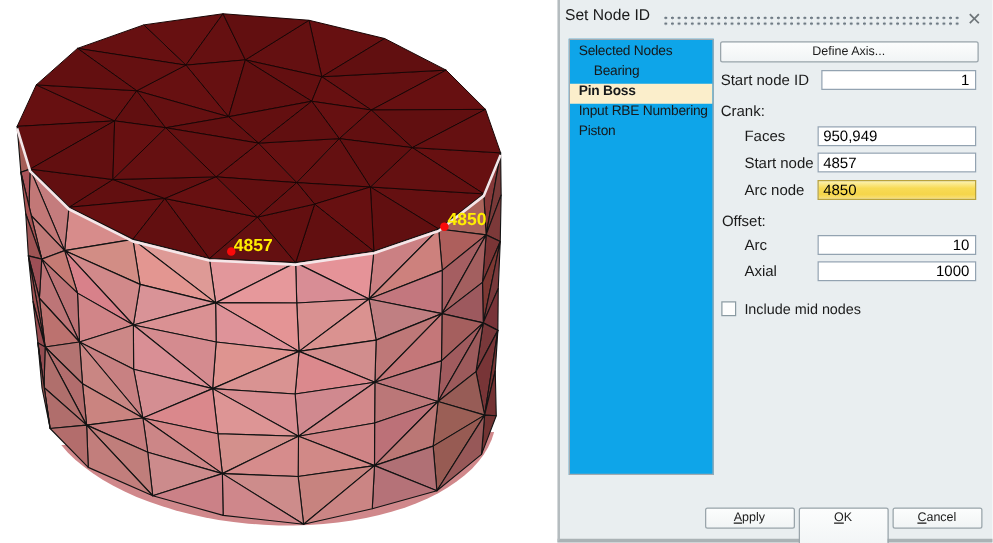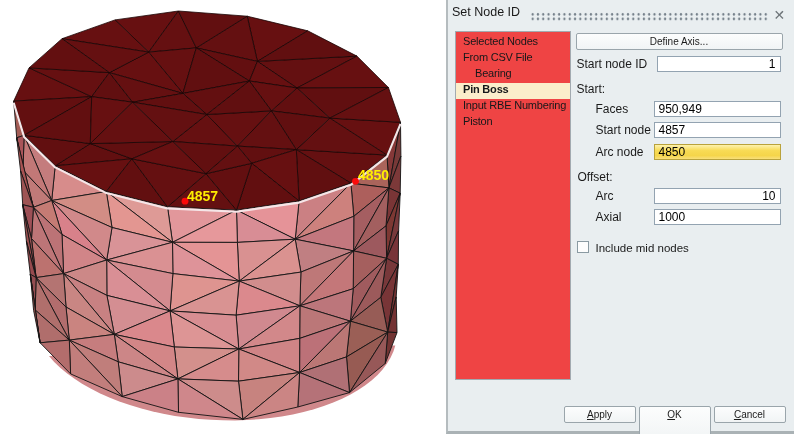--- a/index.html
+++ b/index.html
@@ -190,56 +190,55 @@
 </div>
 <div id="panel">
 
   <div style="position:absolute;left:4px;top:4.5px;font-size:12.5px;color:#1a1a1a;">Set&nbsp;Node&nbsp;ID</div>
   <div style="position:absolute;left:82px;top:11.5px;width:238px;height:9px;
     background-image:radial-gradient(#6e7a84 1.05px,rgba(0,0,0,0) 1.45px);
     background-size:5.3px 4.6px;background-position:0 0;"></div>
   <div style="position:absolute;left:325.5px;top:7px;font-size:14px;color:#6e7579;">✕</div>
 
   <div style="position:absolute;left:7px;top:31px;width:116px;height:349px;
-      background:#ef4444;border:1px solid #a2aab0;overflow:hidden;">
+      background:#0ea5e9;border:1px solid #a2aab0;overflow:hidden;">
     <div style="font-size:11px;letter-spacing:-0.2px;color:#16181a;padding-top:3px;white-space:nowrap;">
       <div style="height:16px;padding-left:7px;">Selected Nodes</div>
-      <div style="height:16px;padding-left:7px;">From CSV File</div>
       <div style="height:16px;padding-left:19px;">Bearing</div>
       <div style="height:16px;padding-left:7px;background:#fbeecb;font-weight:bold;">Pin Boss</div>
       <div style="height:16px;padding-left:7px;">Input RBE Numbering</div>
       <div style="height:16px;padding-left:7px;">Piston</div>
     </div>
   </div>
 
   <div class="btn" style="left:127.5px;top:33px;width:207px;height:17px;">Define Axis...</div>
 
   <div class="lbl" style="left:128.5px;top:57px;">Start node ID</div>
   <div class="field" style="left:208.5px;top:56px;width:124px;height:16px;text-align:right;">1</div>
 
-  <div class="lbl" style="left:128.5px;top:82px;">Start:</div>
+  <div class="lbl" style="left:128.5px;top:82px;">Crank:</div>
 
   <div class="lbl" style="left:147.5px;top:102px;">Faces</div>
   <div class="field" style="left:205.5px;top:101px;width:127px;height:16px;">950,949</div>
 
   <div class="lbl" style="left:147.5px;top:123px;">Start node</div>
   <div class="field" style="left:205.5px;top:122px;width:127px;height:16px;">4857</div>
 
   <div class="lbl" style="left:147.5px;top:145px;">Arc node</div>
   <div class="field" style="left:205.5px;top:144px;width:127px;height:16px;
       background:linear-gradient(180deg,#fdf2ae 0%,#f8db55 40%,#f5d54a 75%,#f9e07b 100%);
       border-color:#b9a23c;">4850</div>
 
   <div class="lbl" style="left:129.5px;top:170px;">Offset:</div>
 
   <div class="lbl" style="left:147.5px;top:189px;">Arc</div>
   <div class="field" style="left:205.5px;top:188px;width:127px;height:16px;text-align:right;">10</div>
 
   <div class="lbl" style="left:147.5px;top:210px;">Axial</div>
-  <div class="field" style="left:205.5px;top:209px;width:127px;height:16px;text-align:left;">1000</div>
+  <div class="field" style="left:205.5px;top:209px;width:127px;height:16px;text-align:right;">1000</div>
 
   <div style="position:absolute;left:128.5px;top:241px;width:12px;height:12px;
       background:#fdfdfd;border:1px solid #8a9aa2;"></div>
   <div class="lbl" style="left:147.5px;top:242px;font-size:11.5px;">Include mid nodes</div>
 
   <div class="btn" style="left:115.5px;top:406px;width:72px;height:17px;"><u>A</u>pply</div>
   <div class="btn" style="left:190.5px;top:406px;width:72px;height:35px;"><u>O</u>K</div>
   <div class="btn" style="left:265.5px;top:406px;width:72px;height:17px;"><u>C</u>ancel</div>
 </div>
 

